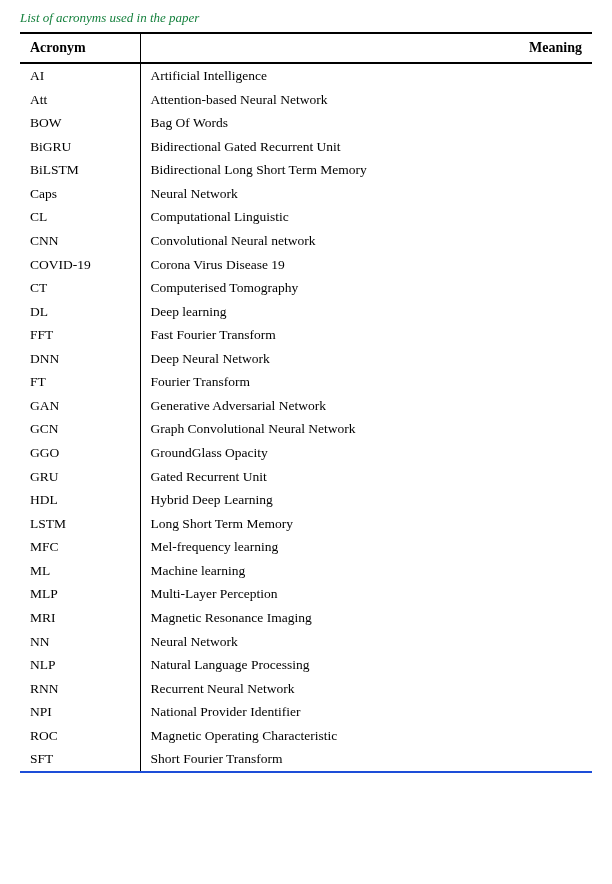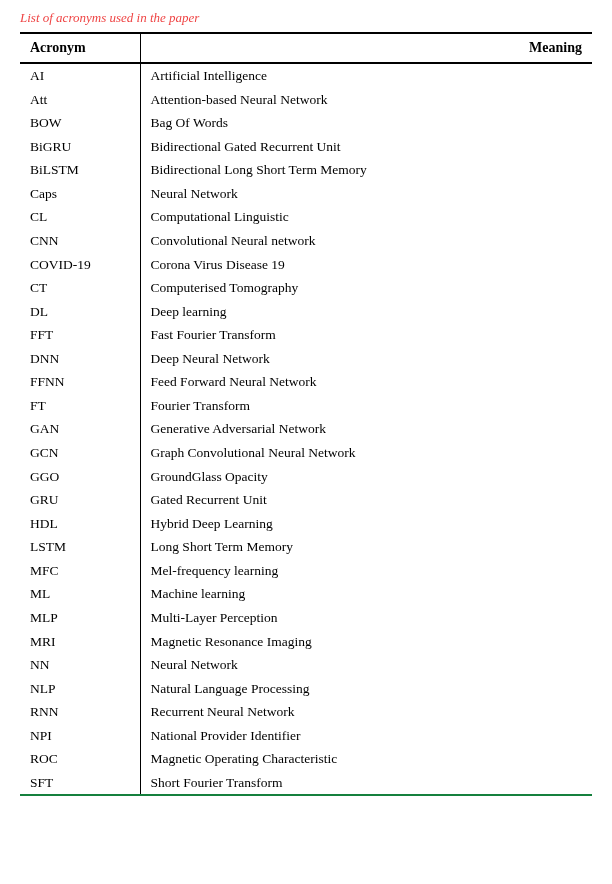--- a/index.html
+++ b/index.html
@@ -13,29 +13,29 @@
       min-height: 884px;
       background: #ffffff;
       font-family: 'Times New Roman', Times, serif;
       font-size: 14px;
       color: #000000;
       padding: 10px 20px;
     }
 
     .caption {
       font-size: 13px;
-      color: #ef4444;
+      color: #15803d;
       margin-bottom: 6px;
       font-style: italic;
     }
 
     .table-wrapper {
       width: 100%;
       border-top: 2.5px solid #000;
-      border-bottom: 2px solid #15803d;
+      border-bottom: 2px solid #1d4ed8;
     }
 
     table {
       width: 100%;
       border-collapse: collapse;
     }
 
     thead tr {
       border-bottom: 2px solid #000;
     }
@@ -132,24 +132,20 @@
         </tr>
         <tr>
           <td class="acronym-col">FFT</td>
           <td class="meaning-col">Fast Fourier Transform</td>
         </tr>
         <tr>
           <td class="acronym-col">DNN</td>
           <td class="meaning-col">Deep Neural Network</td>
         </tr>
         <tr>
-          <td class="acronym-col">FFNN</td>
-          <td class="meaning-col">Feed Forward Neural Network</td>
-        </tr>
-        <tr>
           <td class="acronym-col">FT</td>
           <td class="meaning-col">Fourier Transform</td>
         </tr>
         <tr>
           <td class="acronym-col">GAN</td>
           <td class="meaning-col">Generative Adversarial Network</td>
         </tr>
         <tr>
           <td class="acronym-col">GCN</td>
           <td class="meaning-col">Graph Convolutional Neural Network</td>

